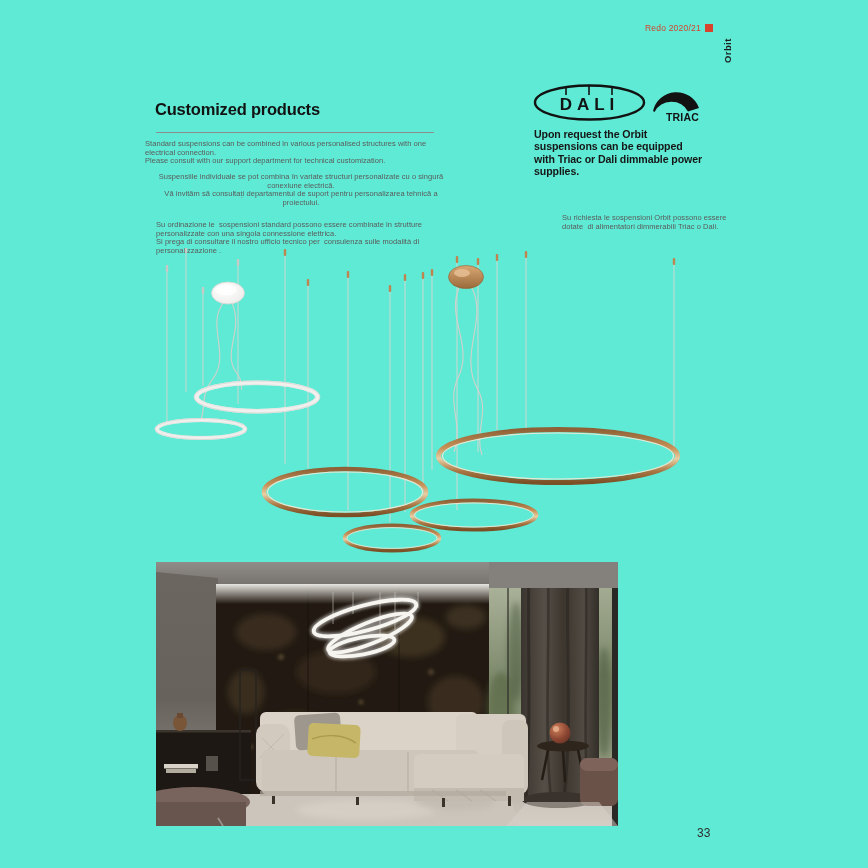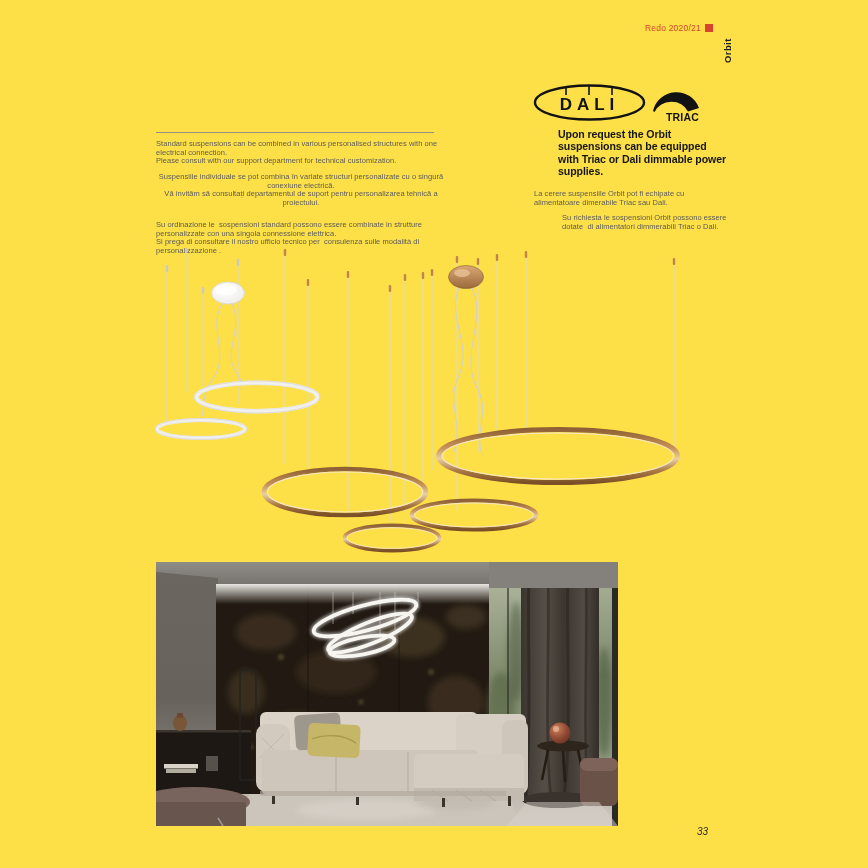--- a/index.html
+++ b/index.html
@@ -1,54 +1,55 @@
 <!DOCTYPE html>
 <html><head>
 <meta charset="utf-8">
 <style>
   html,body{margin:0;padding:0;background:#ffffff;}
-  .page{position:relative;width:868px;height:868px;background:#fde047;
+  .page{position:relative;width:868px;height:868px;background:#5eead4;
         font-family:"Liberation Sans",sans-serif;color:#5b5b5b;overflow:hidden;}
   .abs{position:absolute;}
   p{margin:0;white-space:pre-wrap;}
 
   .edition{top:23px;left:645px;font-size:8.5px;letter-spacing:.2px;color:#d7432d;}
   .accent-square{top:24px;left:705px;width:8px;height:8px;background:#d7432d;}
   .collection-vert{top:63px;left:722px;transform:rotate(-90deg);transform-origin:left top;
         font-size:9.5px;font-weight:bold;color:#1c1c1c;letter-spacing:.4px;white-space:nowrap;}
 
   .page-title{top:100px;left:155px;font-size:16.5px;font-weight:bold;color:#121212;letter-spacing:-.2px;}
   .divider{top:132px;left:156px;width:278px;height:1px;background:#8d8d8d;}
 
   .body-copy{font-size:7.5px;line-height:8.6px;color:#5b5b5b;letter-spacing:.05px;}
-  .p-en{top:140px;left:156px;width:290px;}
+  .p-en{top:140px;left:145px;width:290px;}
   .p-ro{top:173px;left:156px;width:290px;text-align:center;}
   .p-it{top:221px;left:156px;width:290px;}
 
   .dali-logo{top:84px;left:533px;width:113px;height:37px;}
   .triac-logo{top:84px;left:649px;width:50px;height:39px;}
   .lead{top:128px;left:534px;width:185px;font-size:10.6px;line-height:12.4px;
-        font-weight:bold;color:#161616;letter-spacing:-.1px;margin-left:24px;}
+        font-weight:bold;color:#161616;letter-spacing:-.1px;}
   .rp-ro{top:190px;left:534px;width:185px;}
   .rp-it{top:214px;left:534px;width:185px;margin-left:28px;}
 
   .illustration{top:248px;left:140px;width:592px;height:330px;}
   .room{top:562px;left:156px;width:462px;height:264px;}
 
-  .page-number{top:826px;left:697px;font-size:10px;color:#2e2e2e;font-style:italic;}
+  .page-number{top:826px;left:697px;font-size:12px;color:#2e2e2e;}
 </style>
 </head>
 <body>
 
 <div class="page">
 
   <div class="abs edition">Redo 2020/21</div>
   <div class="abs accent-square"></div>
   <div class="abs collection-vert">Orbit</div>
 
+  <div class="abs page-title">Customized products</div>
   <div class="abs divider"></div>
   <p class="abs body-copy p-en">Standard suspensions can be combined in various personalised structures with one
 electrical connection.
 Please consult with our support department for technical customization.</p>
   <p class="abs body-copy p-ro">Suspensiile individuale se pot combina în variate structuri personalizate cu o singură
 conexiune electrică.
 Vă invităm să consultați departamentul de suport pentru personalizarea tehnică a
 proiectului.</p>
   <p class="abs body-copy p-it">Su ordinazione le  sospensioni standard possono essere combinate in strutture
 personalizzate con una singola connessione elettrica.
@@ -64,22 +65,20 @@
   </svg>
   <svg class="abs triac-logo" viewBox="0 0 50 39">
     <path d="M4,27 A24 24 0 0 1 50,24 L39,27.5 A19 19 0 0 0 5.6,28 Z" fill="#121212"></path>
     <text x="50" y="37" text-anchor="end" font-family="Liberation Sans, sans-serif" font-size="10.5" font-weight="bold" letter-spacing=".2" fill="#121212">TRIAC</text>
   </svg>
 
   <p class="abs lead">Upon request the Orbit
 suspensions can be equipped
 with Triac or Dali dimmable power
 supplies.</p>
-  <p class="abs body-copy rp-ro">La cerere suspensiile Orbit pot fi echipate cu
-alimentatoare dimerabile Triac sau Dali.</p>
   <p class="abs body-copy rp-it">Su richiesta le sospensioni Orbit possono essere
 dotate  di alimentatori dimmerabili Triac o Dali.</p>
 
   <svg class="abs illustration" viewBox="140 248 592 330">
     <defs>
       <linearGradient id="cu" x1="0" y1="0" x2="0" y2="1">
         <stop offset="0" stop-color="#8f6136"></stop>
           <stop offset=".35" stop-color="#c89258"></stop>
         <stop offset=".55" stop-color="#eacfa4"></stop>
           <stop offset=".78" stop-color="#ab7845"></stop>

